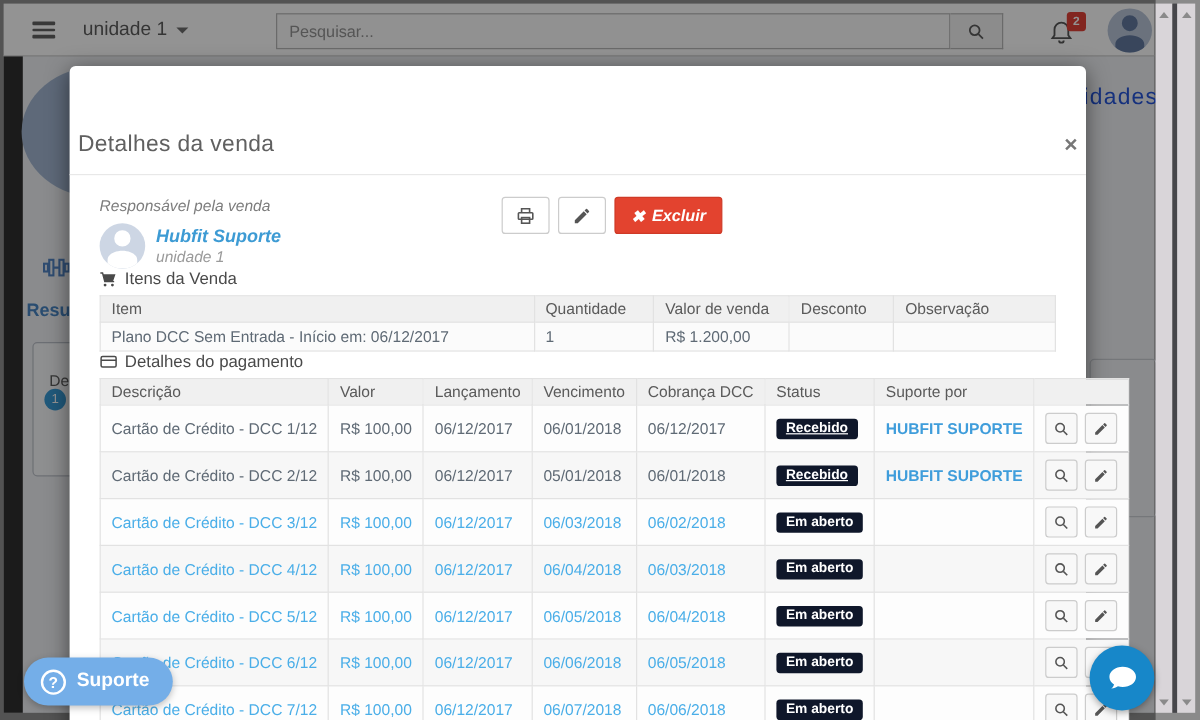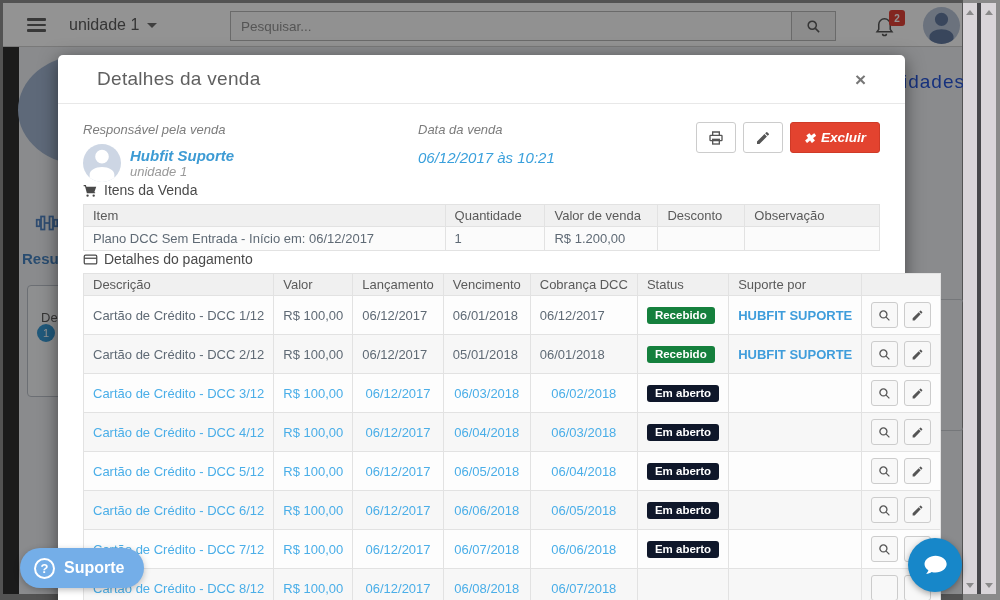--- a/index.html
+++ b/index.html
@@ -57,22 +57,22 @@
     align-items:center; justify-content:center; }
   .sb-arrow-up { top:2px; } .sb-arrow-down { bottom:2px; }
   .tri-up { width:0; height:0; border-left:4px solid transparent; border-right:4px solid transparent;
     border-bottom:5px solid #8a8a8a; }
   .tri-down { width:0; height:0; border-left:4px solid transparent; border-right:4px solid transparent;
     border-top:5px solid #8a8a8a; }
 
   
   .modal { position:absolute; left:58px; top:55px; width:847px; height:560px; background:#fff;
     border-radius:5px 5px 0 0; box-shadow:0 4px 18px rgba(0,0,0,0.5); z-index:20; }
-  .modal-header { padding:13px 39px; border-bottom:1px solid #e8e8e8; display:flex; align-items:center;
-    justify-content:space-between; }
+  .modal-header { padding:13px 7px; border-bottom:1px solid #e8e8e8; display:flex; align-items:center;
+    justify-content:space-between;margin-top:42px; }
   .modal-title { font-size:19px; color:#606060; letter-spacing:0.3px; }
   .modal-close { font-size:19px; color:#777; cursor:pointer; line-height:1; font-weight:bold; }
   .modal-body { padding:18px 25px 0 25px; }
 
   .top-row { display:flex; align-items:flex-start;font-style:italic; }
   .resp-col { width:335px; }
   .field-label { font-size:13px; color:#7d7d7d; }
   .resp-person { display:flex; align-items:center; gap:9px; margin-top:7px; }
   .resp-avatar { width:38px; height:38px; border-radius:50%; background:#cdd6e4; overflow:hidden; color:#fff; }
   .resp-avatar svg { width:38px; height:38px; }
@@ -91,24 +91,24 @@
   .section-title svg { width:15px; height:15px; color:#4a4a4a; }
 
   table { border-collapse:collapse; width:797px; margin-top:6px; font-size:13px; }
   th, td { border:1px solid #e2e2e2; text-align:left; font-weight:normal; overflow:hidden; white-space:nowrap; }
   thead th { background:#f0f0f0; color:#5a5a5a; padding:3px 9px; }
   .t1 td { padding:0 9px; color:#5f6a75; background:#fbfbfb; height:24px; }
   .t2 td { padding:6px 9px; height:31px; }
   .t2 tbody tr:nth-child(odd) td { background:#fdfdfd; }
   .t2 tbody tr:nth-child(even) td { background:#f7f7f7; }
   .row-received td { color:#5f6a75; }
-  .row-open td { color:#4aaee8;text-align:center; }
+  .row-open td { color:#4aaee8; }
   .badge { display:inline-block; padding:2.5px 8px; border-radius:3px; color:#fff; font-size:11.5px;
     font-weight:bold; }
-  .badge-received { background:#15803d; }
+  .badge-received { background:#0f172a;text-decoration:underline; }
   .badge-open { background:#0f172a; }
   .cell-link { font-weight:bold; color:#3f9ddb; font-size:13px; cursor:pointer; }
   .row-actions { display:flex; gap:6px; }
   .row-btn { width:27px; height:26px; background:#f8f8f8; border:1px solid #ccc; border-radius:3px;
     display:flex; align-items:center; justify-content:center; color:#555; cursor:pointer; }
   .row-btn svg { width:13px; height:13px; }
 
   
   .support-pill { position:absolute; left:20px; top:548px; height:40px; padding:0 20px 0 14px;
     background:#74aee8; border-radius:20px; display:flex; align-items:center; gap:9px; z-index:30;
@@ -215,24 +215,20 @@
             <div class="resp-avatar">
               <svg viewBox="0 0 24 24" fill="currentColor">
                   <path d="M12 12.3a4.3 4.3 0 1 0 0-8.6 4.3 4.3 0 0 0 0 8.6zm0 2.2c-4.2 0-7.8 2.1-7.8 4.7V24h15.6v-4.8c0-2.6-3.6-4.7-7.8-4.7z"></path>
                 </svg>
             </div>
             <div>
               <div class="resp-name">Hubfit Suporte</div>
               <div class="resp-unit">unidade 1</div>
             </div>
           </div>
-        </div>
-        <div class="date-col">
-          <div class="field-label">Data da venda</div>
-          <div class="date-value">06/12/2017 às 10:21</div>
         </div>
         <div class="action-col">
           <div class="btn-icon">
             <svg viewBox="0 0 24 24" fill="none" stroke="currentColor" stroke-width="2">
                 <path d="M7 8V3h10v5"></path>
                 <rect x="3" y="8" width="18" height="8" rx="1"></rect>
                 <rect x="7" y="14" width="10" height="7"></rect>
               </svg>
           </div>
           <div class="btn-icon">

